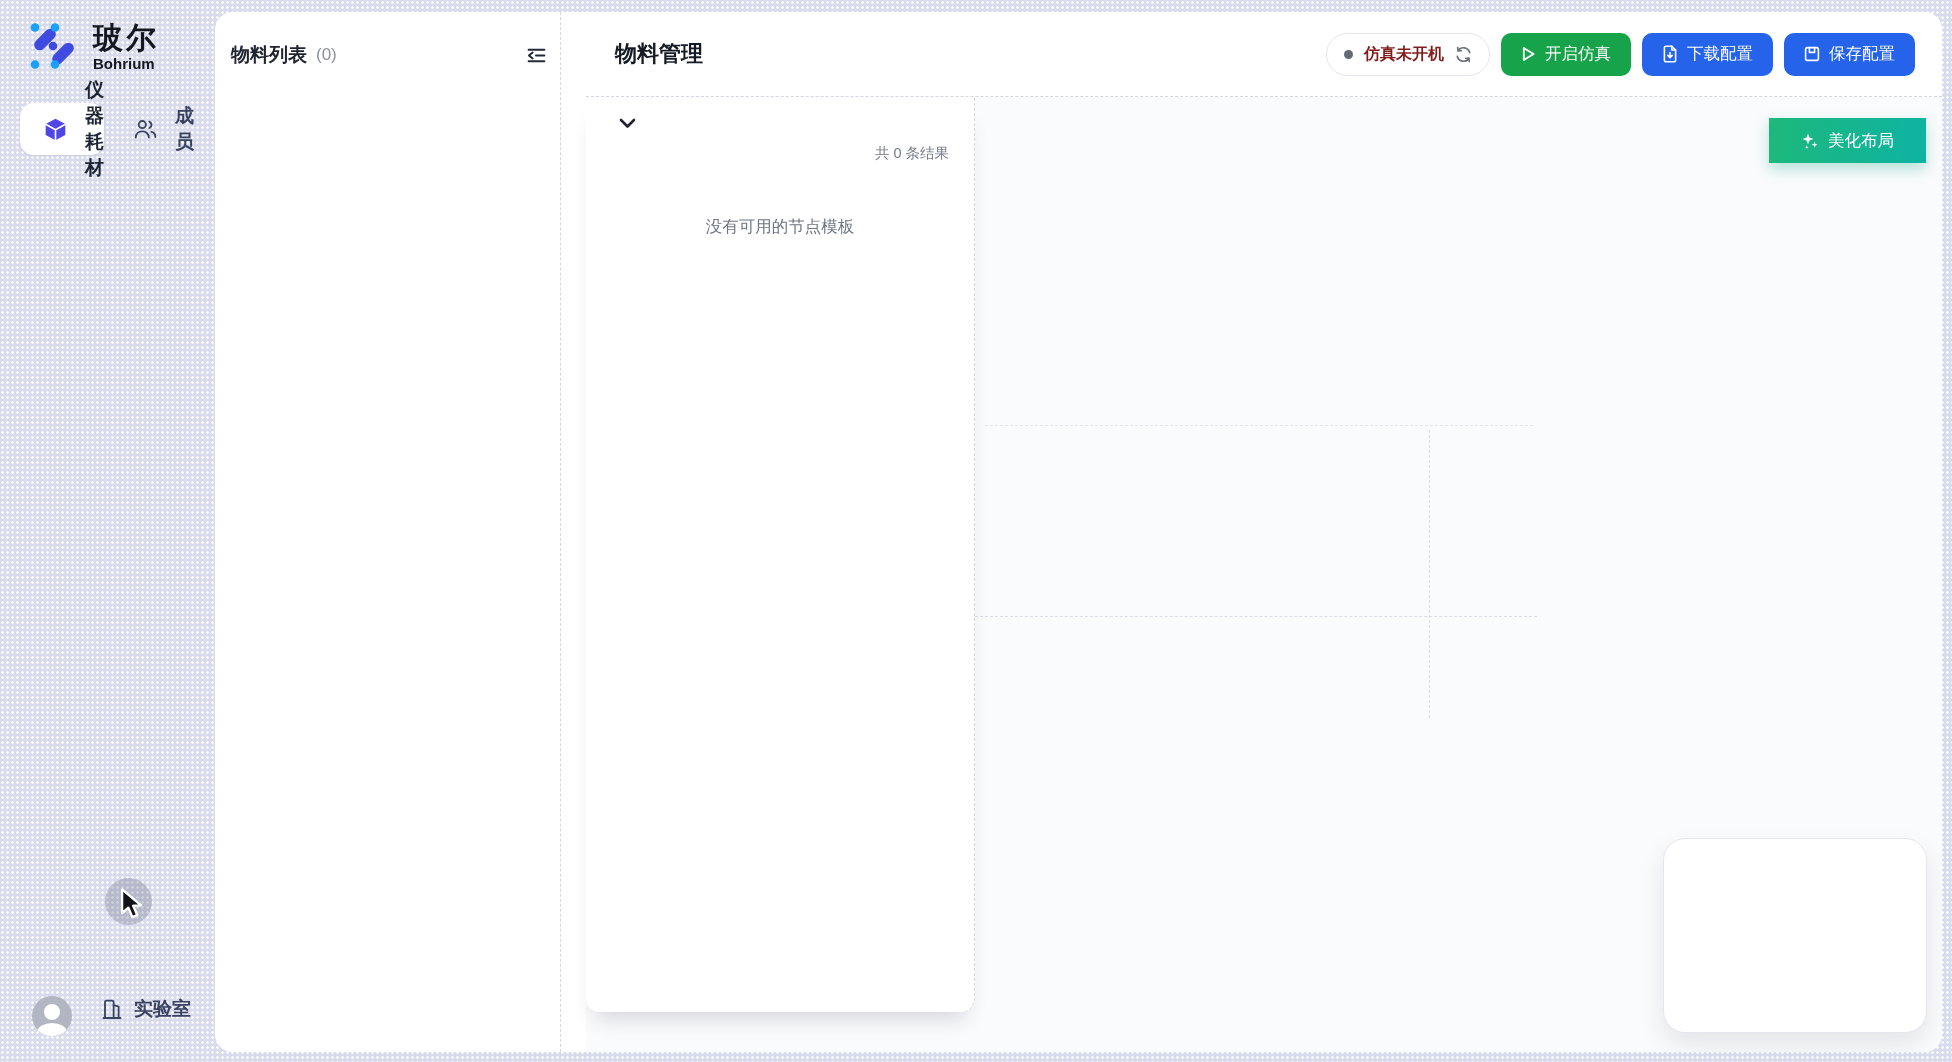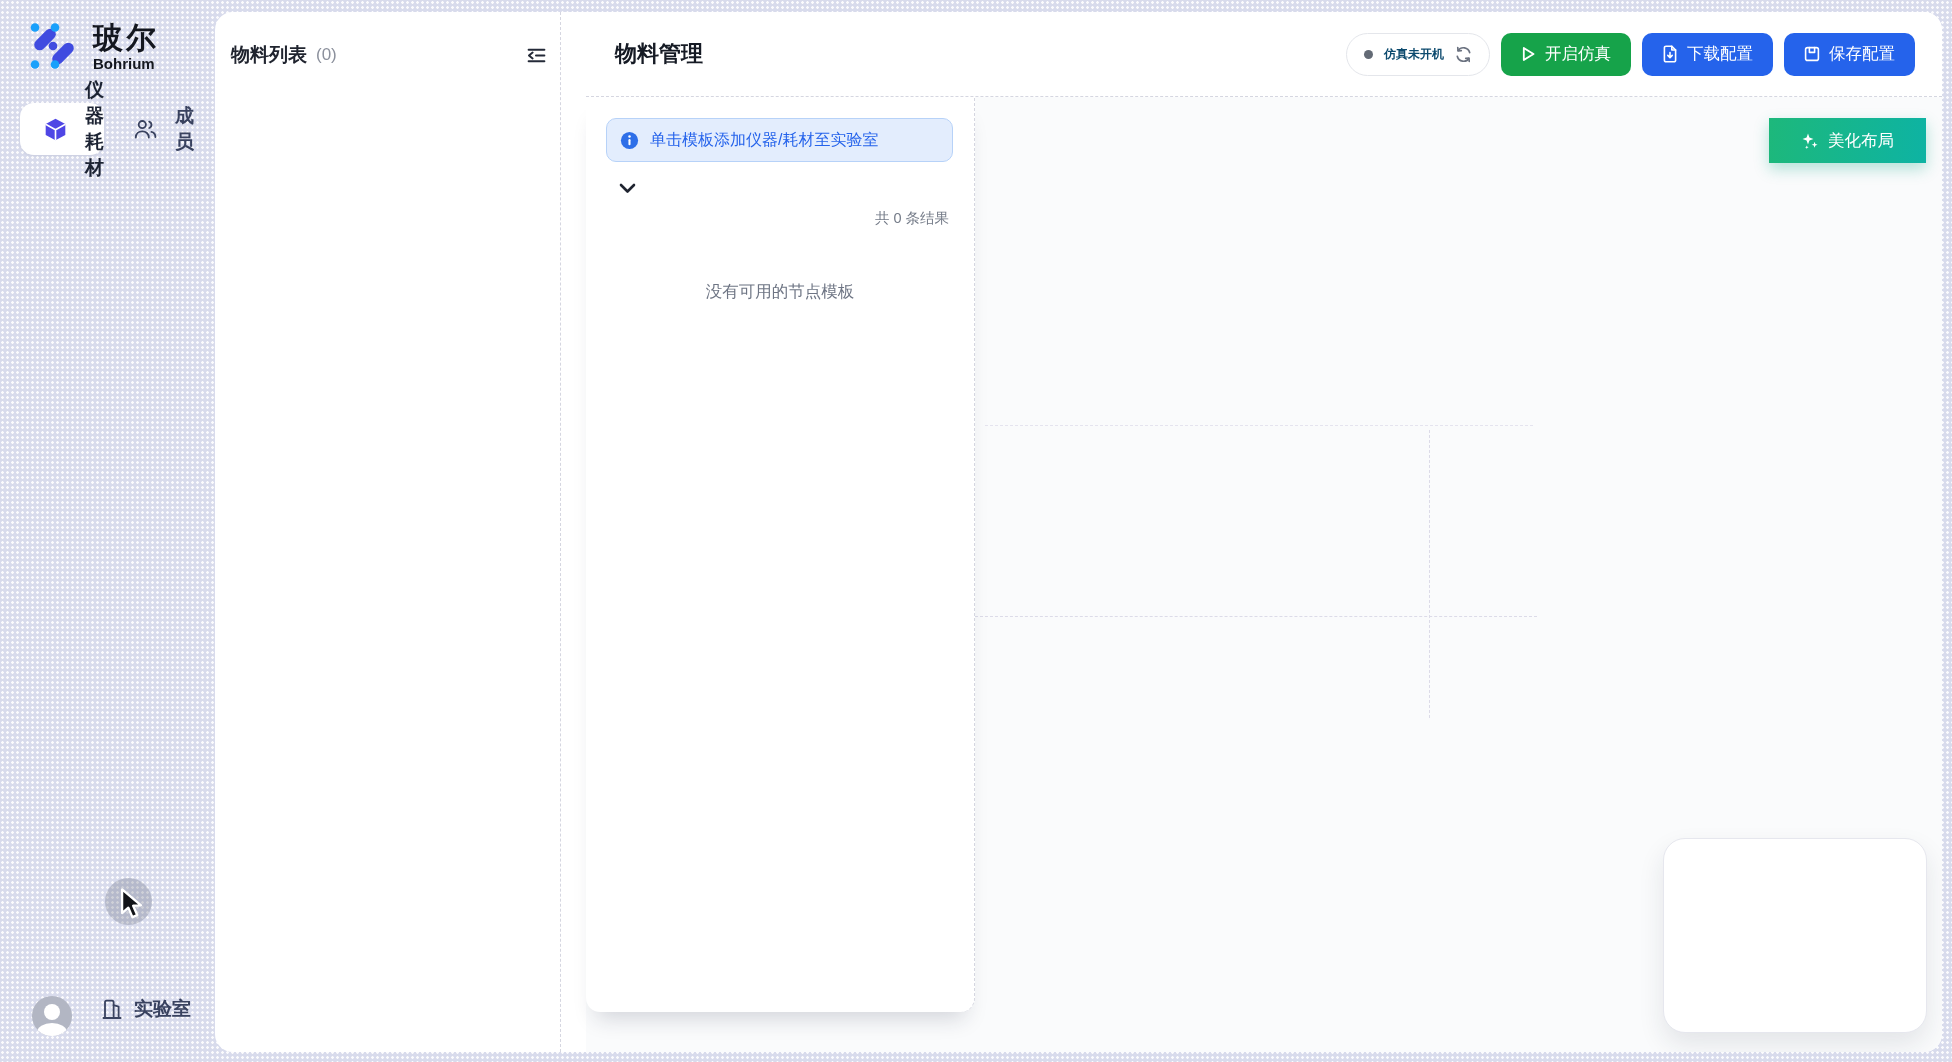--- a/index.html
+++ b/index.html
@@ -42,21 +42,21 @@
 
   
   .main-col { flex:1; display:flex; flex-direction:column; min-width:0; }
   .main-header { height:85px; display:flex; align-items:center; padding:0 27px 0 29px;
                  border-bottom:1px dashed #d5d6e0; background:#fff; flex:0 0 auto; }
   .page-title { font-size:22px; font-weight:700; color:#151a24; }
   .header-actions { margin-left:auto; display:flex; align-items:center; gap:11px; }
   .status-pill { height:43px; border-radius:22px; border:1px solid #e4e6eb; background:#fff;
                  display:flex; align-items:center; gap:11px; padding:0 17px; cursor:pointer; }
   .status-dot { width:9px; height:9px; border-radius:50%; background:#636a75; }
-  .status-label { font-size:12px; font-weight:600; color:#0c4a6e; }
+  .status-label { font-size:16px; font-weight:600; color:#7f1d1d; }
   .btn { height:43px; border:none; border-radius:10px; display:flex; align-items:center; gap:9px;
          padding:0 20px; font-size:16.5px; font-weight:500; color:#fff; cursor:pointer;
          font-family:"Liberation Sans", sans-serif; }
   .btn-green { background:#16a34a; }
   .btn-blue { background:#2563eb; }
 
   
   .canvas { flex:1; position:relative; background:#fafbfc; }
   .guide { position:absolute; }
   .guide-h1 { left:389px; top:519px; width:562px; border-top:1px dashed #dcdbe8; }
@@ -230,30 +230,20 @@
         </button>
       </div>
     </div>
 
     <div class="canvas">
       <div class="guide guide-h2"></div>
       <div class="guide guide-h1"></div>
       <div class="guide guide-v"></div>
 
       <div class="node-panel">
-        <div class="hint-banner">
-          <span>
-            <svg width="19" height="19" viewBox="0 0 19 19">
-              <circle cx="9.5" cy="9.5" r="8.6" fill="#2e6fe8"></circle>
-              <circle cx="9.5" cy="5.6" r="1.25" fill="#fff"></circle>
-              <rect x="8.45" y="8.1" width="2.1" height="6.2" rx="1.05" fill="#fff"></rect>
-            </svg>
-          </span>
-          <span class="hint-text">单击模板添加仪器/耗材至实验室</span>
-        </div>
         <div class="search-row">
           <span class="chevron">
             <svg width="17" height="11" viewBox="0 0 17 11" fill="none" stroke="#1f2430" stroke-width="2.6" stroke-linecap="round" stroke-linejoin="round">
               <path d="M2 2 L8.5 8.5 L15 2"></path>
             </svg>
           </span>
         </div>
         <div class="result-count">共 0 条结果</div>
         <div class="empty-text">没有可用的节点模板</div>
       </div>

